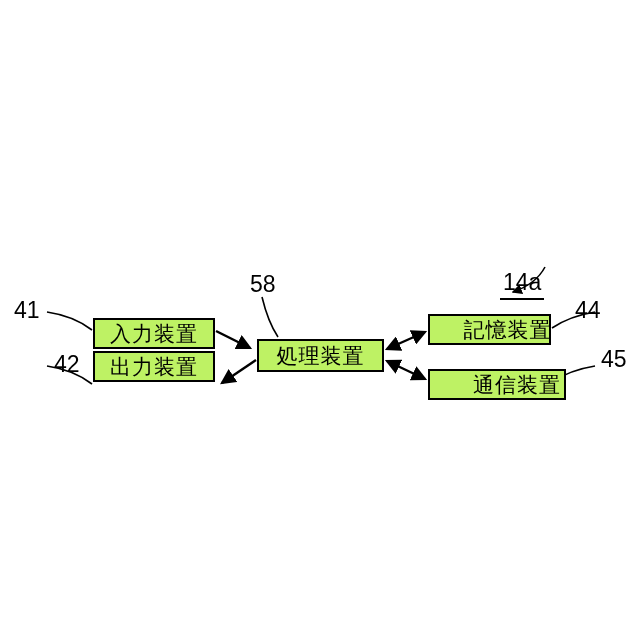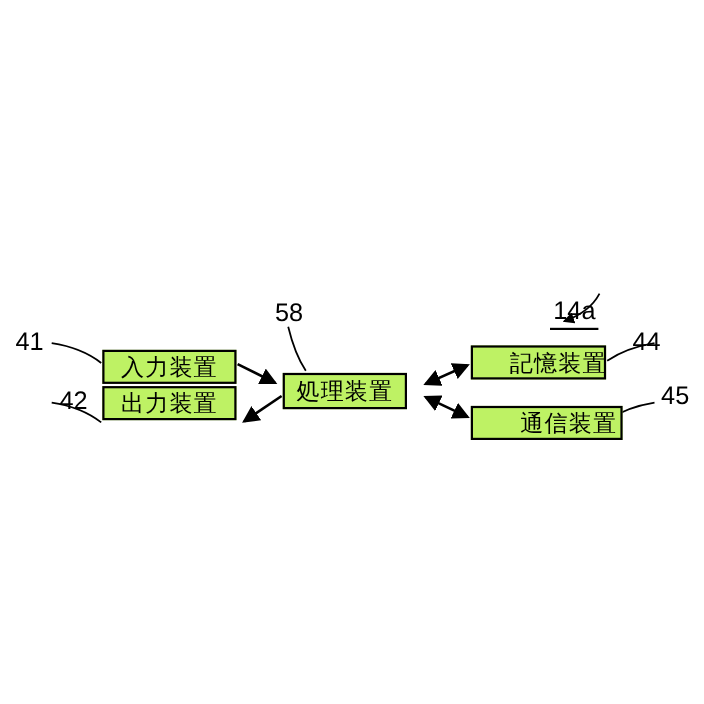--- a/index.html
+++ b/index.html
@@ -78,21 +78,21 @@
     <path class="leader" d="M262,297 Q268,322 278,337"></path>
     <path class="leader" d="M595,312 Q570,316 552,328"></path>
     <path class="leader" d="M595,366 Q570,370 552,382"></path>
     <path class="leader" d="M545,267 Q536,284 513,292" marker-end="url(#arrow)"></path>
   </svg>
 
   <div class="box" style="left:93px; top:318px; width:122px; height:31px;">入力装置</div>
 
   <div class="box" style="left:93px; top:351px; width:122px; height:31px;">出力装置</div>
 
-  <div class="box" style="left:257px; top:339px; width:113px; height:33px;">処理装置</div>
+  <div class="box" style="left:257px; top:339px; width:127px; height:33px;">処理装置</div>
 
   <div class="box" style="left:428px; top:314px; width:123px; height:31px;padding-left:36px;">記憶装置</div>
 
   <div class="box" style="left:428px; top:369px; width:138px; height:31px;padding-left:40px;">通信装置</div>
 
   <div class="ref" style="left:14px; top:297px;">41</div>
 
   <div class="ref" style="left:14px; top:351px;margin-left:40px;">42</div>
 
   <div class="ref" style="left:250px; top:271px;">58</div>

